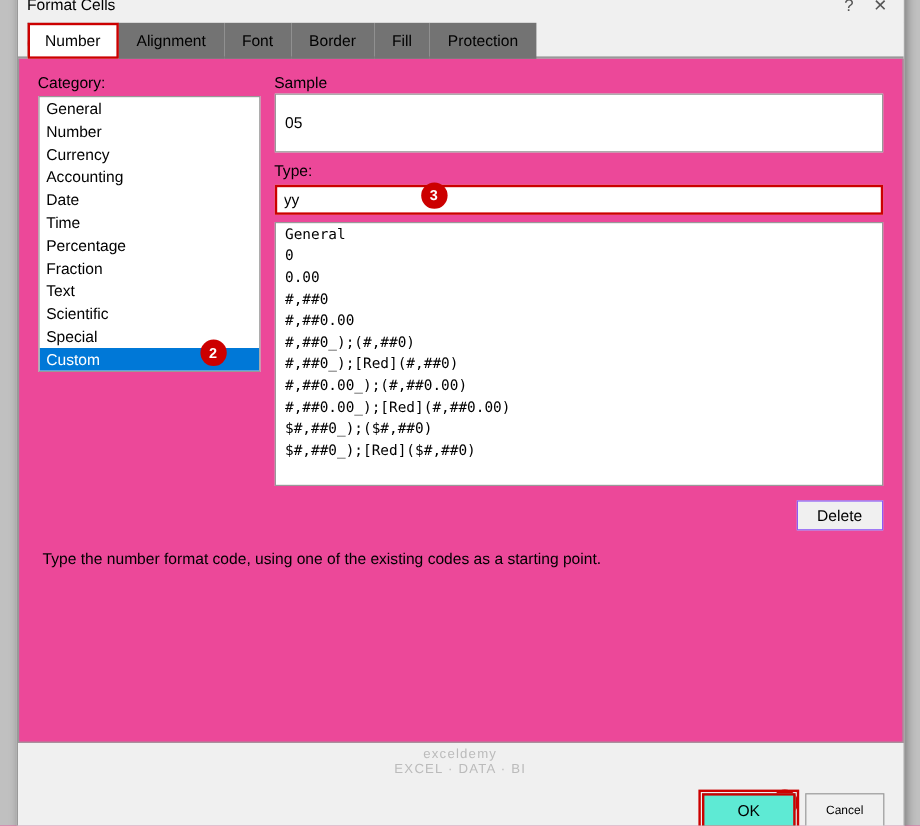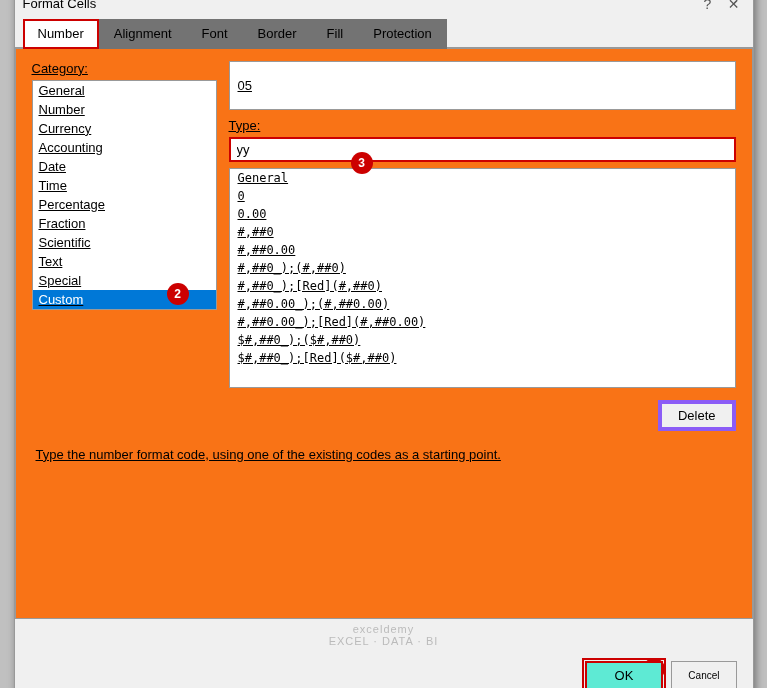--- a/index.html
+++ b/index.html
@@ -72,27 +72,26 @@
     .tab.active {
       background: #fff;
       border: 1px solid #999;
       border-bottom: 2px solid #fff;
       font-weight: normal;
       outline: 2px solid #cc0000;
       outline-offset: -2px;
       z-index: 1;
     }
     .content {
-      background: #f97316;
+      background: #ec4899;
       margin: 0;
       padding: 12px 16px;
       min-height: 570px;
       border: 1px solid #999;
       border-top: none;
-      text-decoration: underline;
     }
     .category-label {
       font-size: 13px;
       margin-bottom: 4px;
     }
     .main-row {
       display: flex;
       gap: 12px;
     }
     .left-panel {
@@ -153,21 +152,21 @@
     .format-list li {
       padding: 2px 8px;
       cursor: pointer;
       font-size: 12px;
       font-family: Consolas, monospace;
     }
     .delete-btn {
       float: right;
       margin-top: 6px;
       padding: 4px 16px;
-      border: 4px solid #8b5cf6;
+      border: 1px solid #8b5cf6;
       background: #f0f0f0;
       cursor: pointer;
       font-size: 13px;
     }
     .footer-text {
       font-size: 13px;
       margin-top: 16px;
       padding: 0 4px;
     }
     .bottom-buttons {
@@ -259,29 +258,30 @@
         <div class="category-label">Category:</div>
         <ul class="category-list">
           <li>General</li>
           <li>Number</li>
           <li>Currency</li>
           <li>Accounting</li>
           <li>Date</li>
           <li>Time</li>
           <li>Percentage</li>
           <li>Fraction</li>
+          <li>Text</li>
           <li>Scientific</li>
-          <li>Text</li>
           <li>Special</li>
           <li class="selected">Custom</li>
         </ul>
       </div>
 
       <div class="right-panel">
         <div class="sample-section">
+          <div class="sample-label">Sample</div>
           <div class="sample-box">05</div>
         </div>
         <div class="type-section">
           <div class="type-label-row">
             <span class="type-label">Type:</span>
           </div>
           <input class="type-input" type="text" value="yy" style="">
         </div>
         <ul class="format-list">
           <li>General</li>

